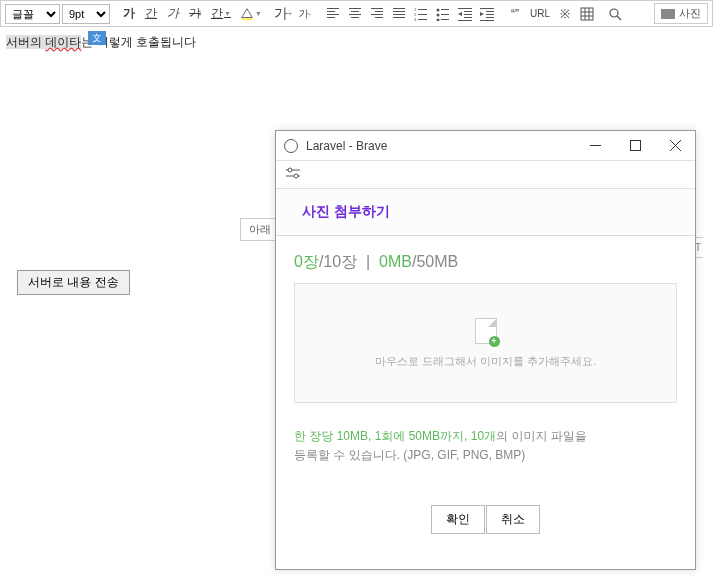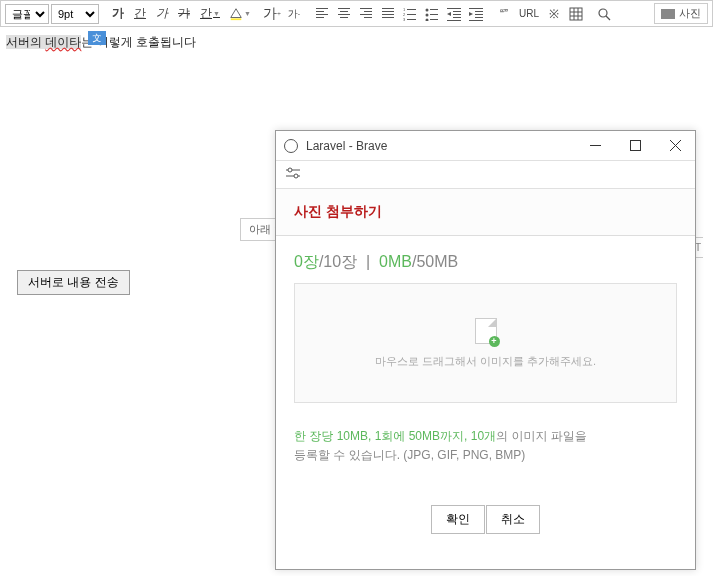--- a/index.html
+++ b/index.html
@@ -190,24 +190,24 @@
       color: #333;
     }
     .popup-toolbar2 {
       height: 28px;
       padding: 6px 10px;
       border-bottom: 1px solid #e0e0e0;
       display: flex;
       align-items: center;
     }
     .popup-header {
-      padding: 14px 18px;
+      padding: 14px 26px;
       font-size: 14px;
       font-weight: bold;
-      color: #b91c1c;
+      color: #6d28d9;
       border-bottom: 1px solid #ddd;
       background: #fcfcfc;
     }
     .popup-body {
       padding: 16px 18px;
     }
     .quota {
       font-size: 16px;
       color: #888;
       margin-bottom: 10px;
@@ -286,21 +286,21 @@
       display: block;
       height: 1px;
       background: #555;
       margin-bottom: 2px;
     }
   </style>
 </head>
 <body>
 
 <div class="toolbar">
-  <select class="toolbar-select" style="width:44px">
+  <select class="toolbar-select" style="width:55px">
     <option>글꼴</option>
   </select>
   <select class="toolbar-select" style="width:48px">
     <option>9pt</option>
   </select>
   <span class="toolbar-sep"></span>
   <span class="toolbar-btn bold">가</span>
   <span class="toolbar-btn underline">간</span>
   <span class="toolbar-btn italic">가</span>
   <span class="toolbar-btn strike">갸</span>

